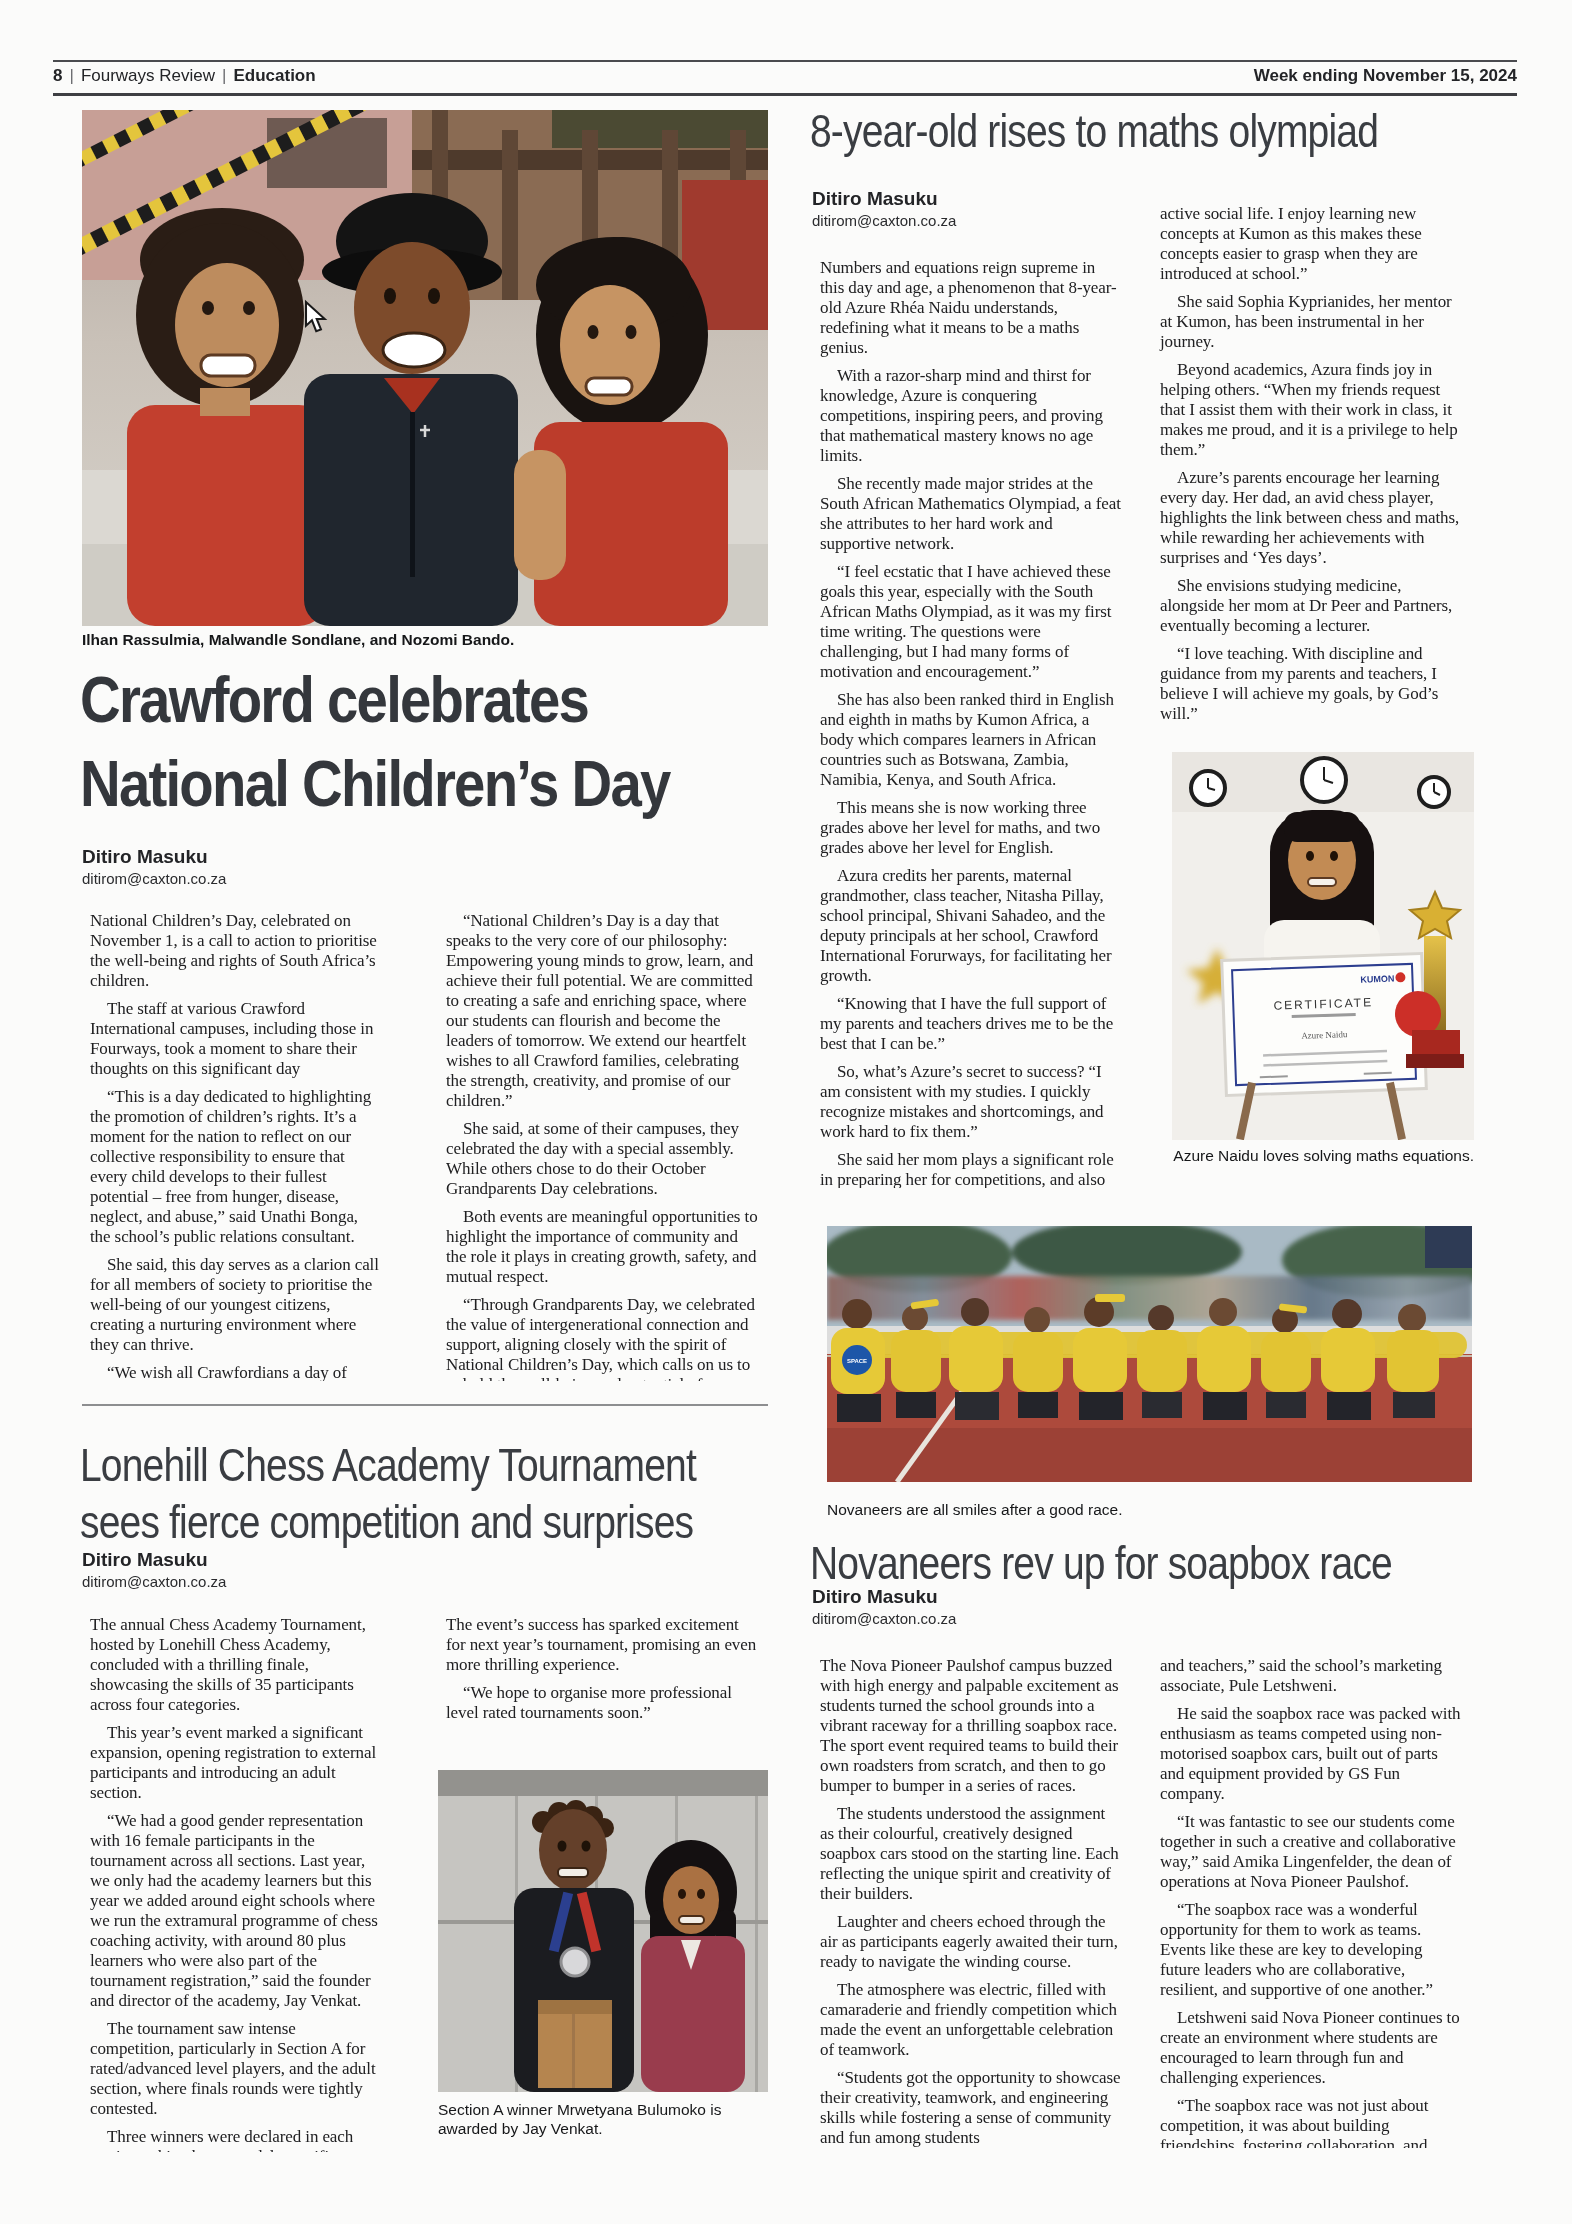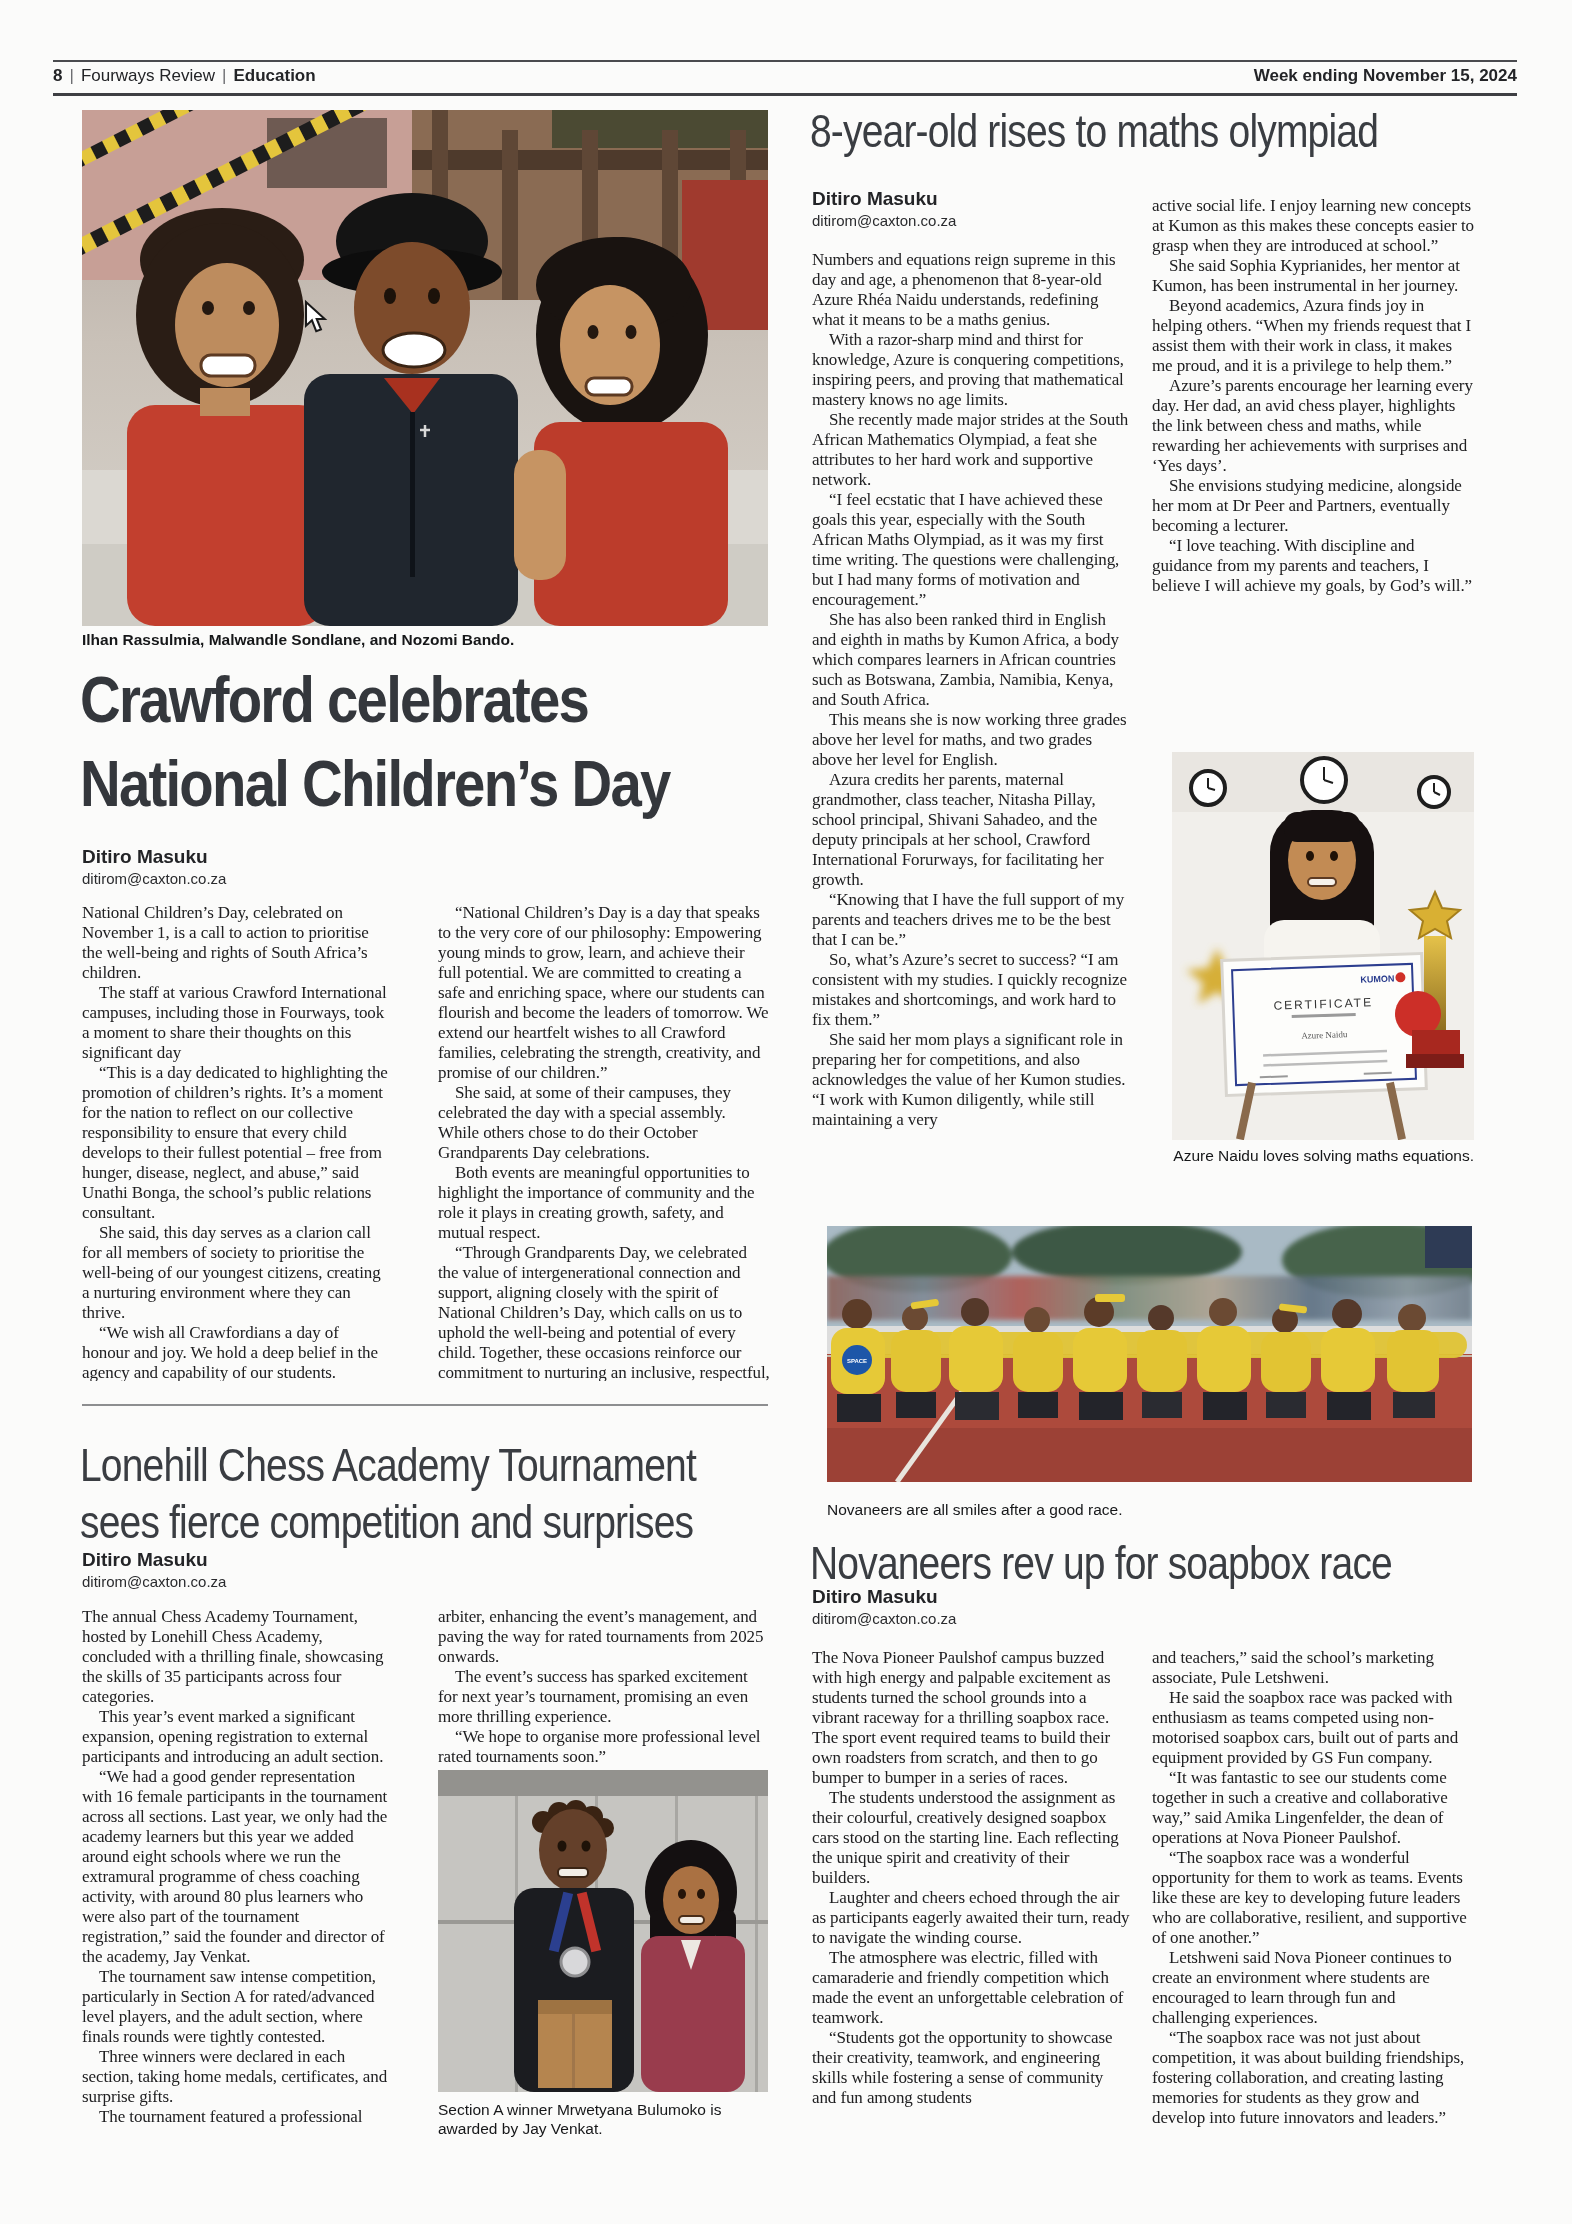--- a/index.html
+++ b/index.html
@@ -25,21 +25,21 @@
   .hl-light .hl-line{font-weight:400;font-size:47px;line-height:57px;
     letter-spacing:-1px;transform:scaleX(.83);}
   
   .byline-name{font-family:"Liberation Sans",sans-serif;font-weight:700;
     font-size:19px;color:#232427;line-height:22px;}
   .byline-email{font-family:"Liberation Sans",sans-serif;font-size:15px;
     color:#2a2b2e;line-height:18px;}
   
   .bodycol{font-size:17px;line-height:20px;color:#202022;overflow:hidden;
     text-align:left;letter-spacing:-.1px;}
-  .bodycol p{margin:0;text-indent:17px;}
+  .bodycol p{margin:8px;text-indent:17px;}
   .lead p:first-child{text-indent:0;}
   .cont p:first-child{text-indent:0;}
   
   .caption{font-family:"Liberation Sans",sans-serif;font-size:15.5px;
     line-height:19px;color:#161719;}
   .photo{overflow:hidden;background:#ddd;}
   .photo svg{display:block;}
   .divider{background:#8d8e90;}
 </style>
 </head>
@@ -158,21 +158,20 @@
 <div class="abs byline-email" style="left:82px;top:1573px;">ditirom@caxton.co.za</div>
 <div class="abs bodycol lead" style="left:82px;top:1607px;width:306px;height:545px;">
     <p>The annual Chess Academy Tournament, hosted by Lonehill Chess Academy, concluded with a thrilling finale, showcasing the skills of 35 participants across four categories.</p>
     <p>This year’s event marked a significant expansion, opening registration to external participants and introducing an adult section.</p>
     <p>“We had a good gender representation with 16 female participants in the tournament across all sections. Last year, we only had the academy learners but this year we added around eight schools where we run the extramural programme of chess coaching activity, with around 80 plus learners who were also part of the tournament registration,” said the founder and director of the academy, Jay Venkat.</p>
     <p>The tournament saw intense competition, particularly in Section A for rated/advanced level players, and the adult section, where finals rounds were tightly contested.</p>
     <p>Three winners were declared in each section, taking home medals, certificates, and surprise gifts.</p>
     <p>The tournament featured a professional</p>
   </div>
 <div class="abs bodycol cont" style="left:438px;top:1607px;width:332px;height:158px;">
-    <p>arbiter, enhancing the event’s management, and paving the way for rated tournaments from 2025 onwards.</p>
     <p>The event’s success has sparked excitement for next year’s tournament, promising an even more thrilling experience.</p>
     <p>“We hope to organise more professional level rated tournaments soon.”</p>
   </div>
 
 <div class="abs photo" style="left:438px;top:1770px;width:330px;height:322px;">
   <svg width="330" height="322" viewBox="0 0 330 322">
     <defs>
       <pattern id="panels" width="80" height="322" patternUnits="userSpaceOnUse">
         <rect width="80" height="322" fill="#c6c5c1"></rect>
           <rect x="77" width="3" height="322" fill="#a8a7a3"></rect>

